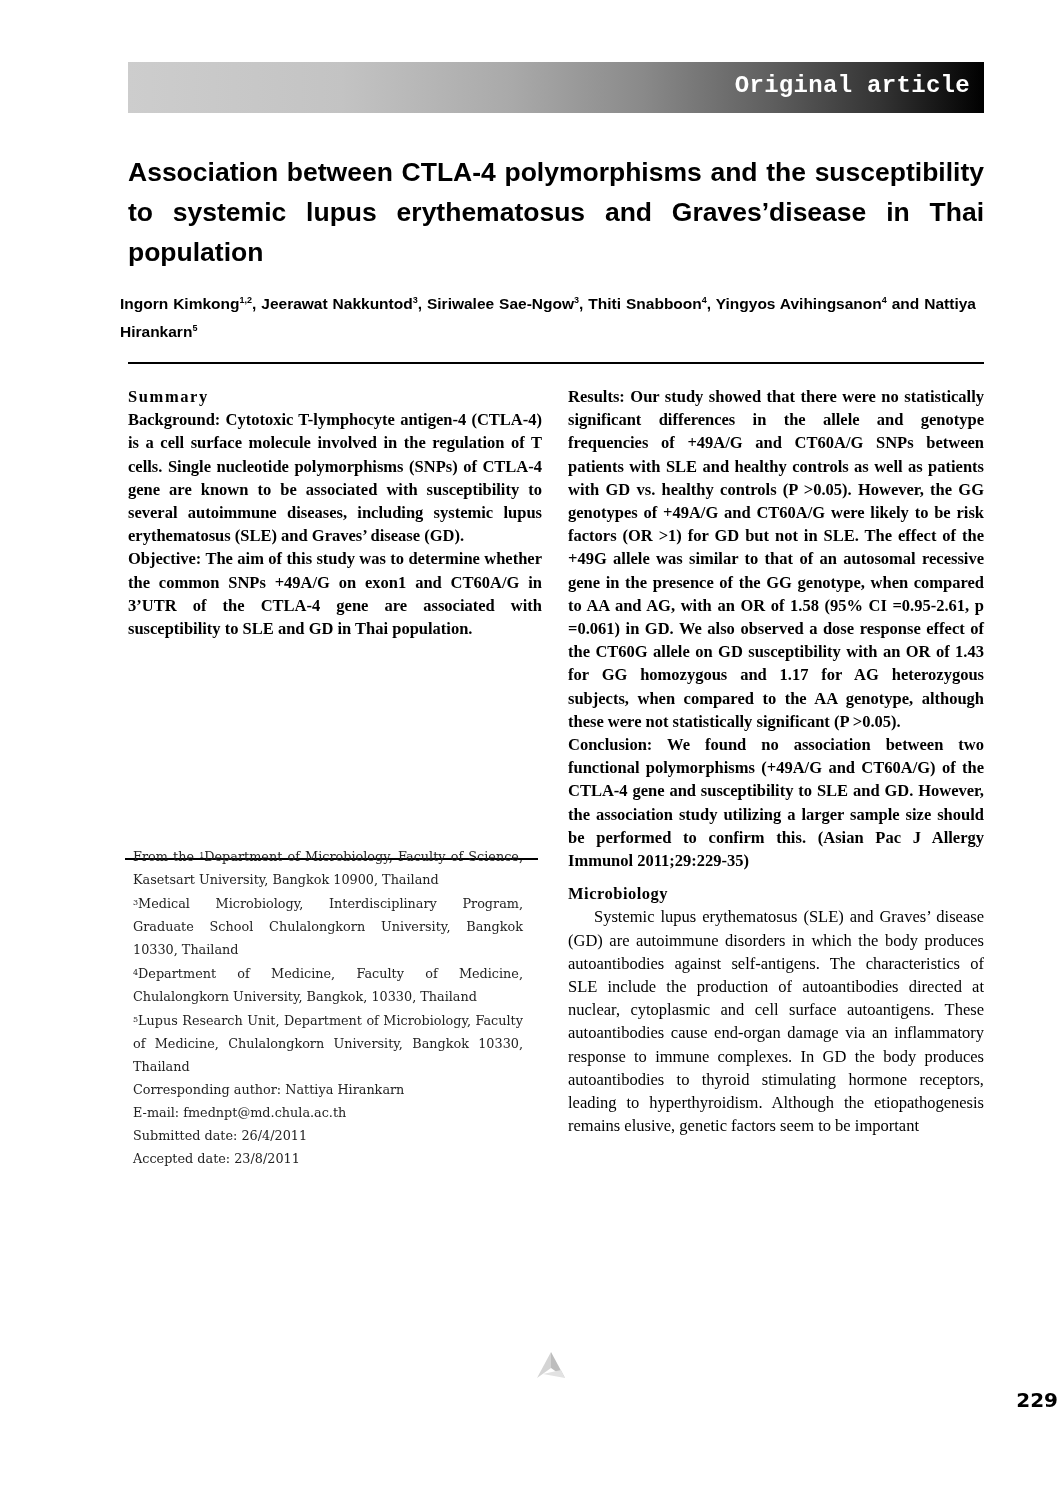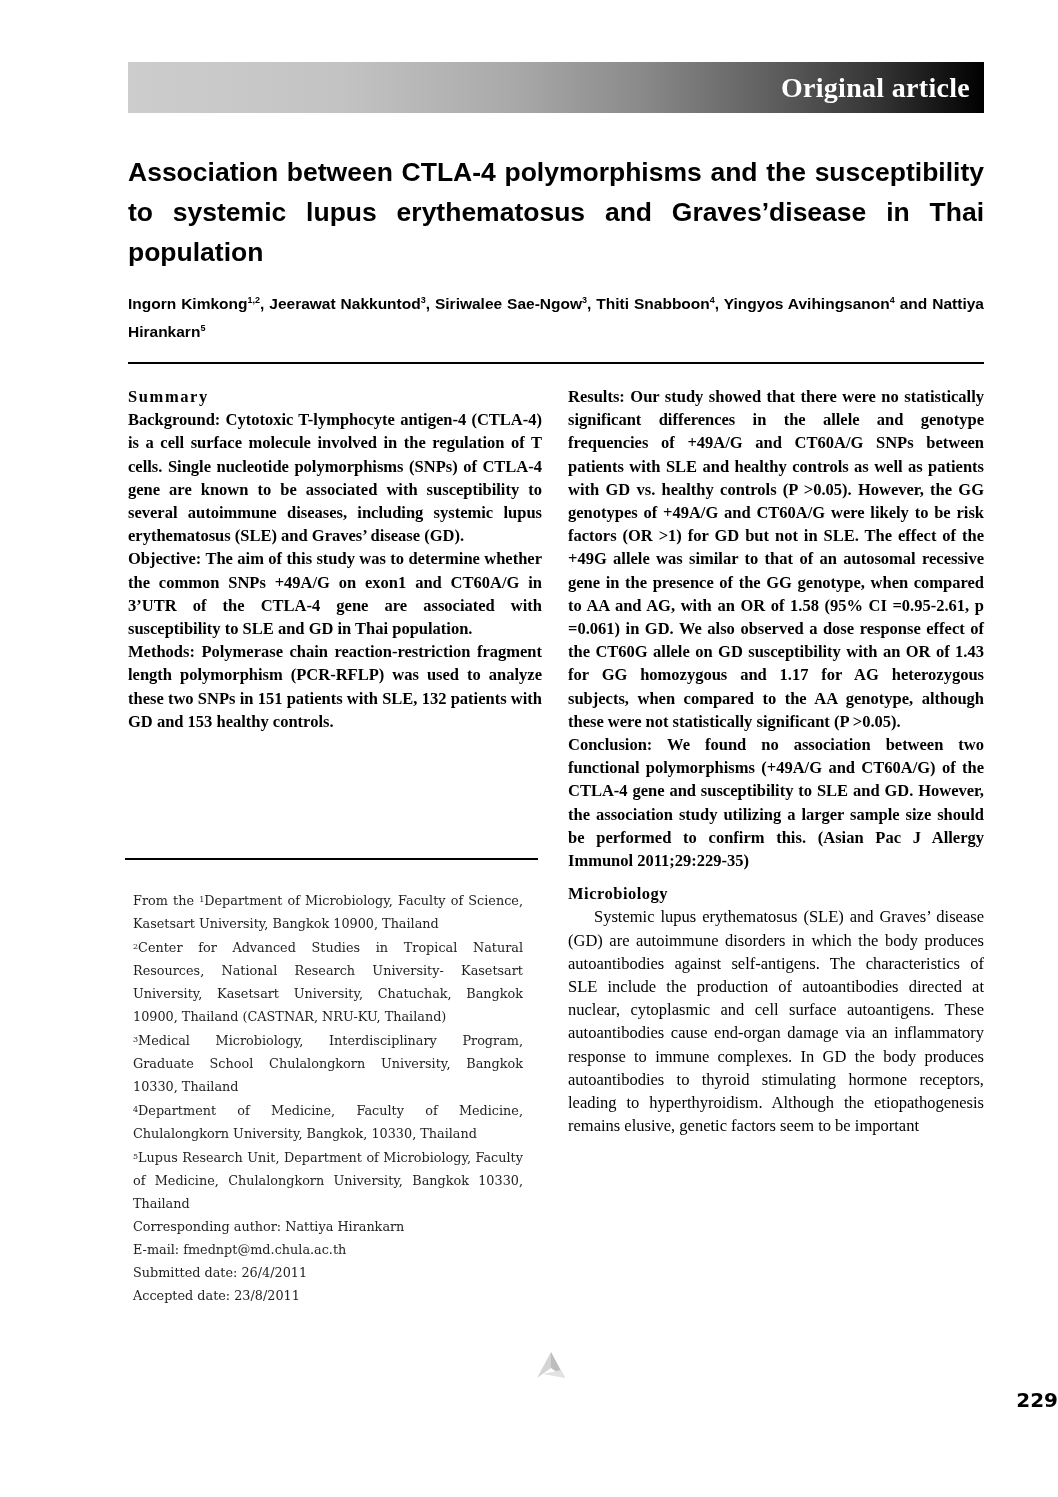--- a/index.html
+++ b/index.html
@@ -3,42 +3,42 @@
 <meta charset="utf-8">
 <style>
   html, body { margin:0; padding:0; background:#ffffff; }
   body { width:1058px; height:1497px; position:relative; overflow:hidden; color:#000; }
   .banner {
     position:absolute; left:128px; top:62px; width:856px; height:51px;
     background: linear-gradient(to right, #cdcdcd 0%, #c3c3c3 25%, #a9a9a9 45%, #8a8a8a 60%, #5f5f5f 75%, #333 88%, #000 100%);
   }
   .banner-label {
     position:absolute; right:14px; top:10px;
-    font-family:Liberation Serif, serif; font-weight:bold; font-size:28px; color:#fff; letter-spacing:0.3px;text-align:right;
+    font-family:Liberation Mono, monospace; font-weight:bold; font-size:24px; color:#fff; letter-spacing:0.3px;text-align:right;
   }
   .title {
     position:absolute; left:128px; top:152px; width:856px;
     font-family:"Liberation Sans", sans-serif; font-weight:bold; font-size:26.5px; line-height:40px;
     text-align:justify; text-align-last:left; margin:0;
   }
   .authors {
-    position:absolute; left:128px; top:288px; width:856px;
+    position:absolute; left:120px; top:288px; width:856px;
     font-family:"Liberation Sans", sans-serif; font-weight:bold; font-size:15.5px; line-height:24px;
     text-align:justify; text-align-last:left; margin:0;
   }
   .authors sup { font-size:9px; }
   .rule-top { position:absolute; left:128px; top:362px; width:856px; height:2px; background:#000; }
   .col { position:absolute; font-family:"Liberation Serif", serif; font-size:16.5px; line-height:23.2px; text-align:justify; }
   .col-left { left:128px; top:385px; width:414px; font-weight:bold; }
   .col-right { left:568px; top:385px; width:416px; }
   .summary-heading { font-weight:bold; font-size:16.5px; letter-spacing:1.6px; }
   .para { margin:0; }
   .bold { font-weight:bold; }
   .rule-mid { position:absolute; left:125px; top:858px; width:413px; height:2px; background:#000; }
-  .affil { position:absolute; left:133px; top:888px; width:390px; font-family:"DejaVu Serif", serif; font-size:12.8px; line-height:23px; color:#222; text-align:justify; }
+  .affil { position:absolute; left:133px; top:844px; width:390px; font-family:"DejaVu Serif", serif; font-size:12.8px; line-height:23px; color:#222; text-align:justify; }
   .affil p { margin:0; }
   .affil sup { font-size:8px; vertical-align:3px; }
   .kw { margin-top:10px; font-weight:normal; font-family:"DejaVu Serif", serif; font-size:14.8px; line-height:23px; }
   .kw .kw-label { font-weight:bold; }
   .intro-heading { font-weight:bold; margin-top:10px; font-size:16.5px; letter-spacing:0.5px; }
   .intro { margin:0; text-indent:26px; font-weight:normal; }
   .footer-logo { position:absolute; left:531px; top:1350px; width:40px; height:30px; }
   .page-number { position:absolute; left:0; width:1058px; top:1388px; text-align:right; font-family:"DejaVu Sans", sans-serif; font-size:20px; font-weight:bold; }
 </style>
 </head>
@@ -58,28 +58,26 @@
   <span><span>Yingyos Avihingsanon</span><sup>4</sup><span> and </span></span>
   <span><span>Nattiya Hirankarn</span><sup>5</sup></span>
 </p>
 
 <div class="rule-top"></div>
 
 <div class="col col-left">
   <div class="summary-heading">Summary</div>
   <p class="para"><span>Background:</span> <span>Cytotoxic T-lymphocyte antigen-4 (CTLA-4) is a cell surface molecule involved in the regulation of T cells. Single nucleotide polymorphisms (SNPs) of CTLA-4 gene are known to be associated with susceptibility to several autoimmune diseases, including systemic lupus erythematosus (SLE) and Graves’ disease (GD).</span></p>
   <p class="para"><span>Objective:</span> <span>The aim of this study was to determine whether the common SNPs +49A/G on exon1 and CT60A/G in 3’UTR of the CTLA-4 gene are associated with susceptibility to SLE and GD in Thai population.</span></p>
-  <p class="para"><span>Methods:</span> <span>Polymerase chain reaction-restriction fragment length polymorphism (PCR-RFLP) was used to analyze these two SNPs in 151 patients with SLE, 132 patients with GD and 153 healthy controls.</span></p>
 </div>
 
 <div class="rule-mid"></div>
 
 <div class="affil">
   <p><span>From the </span><sup>1</sup><span>Department of Microbiology, Faculty of Science, Kasetsart University, Bangkok 10900, Thailand</span></p>
-  <p><sup>2</sup><span>Center for Advanced Studies in Tropical Natural Resources, National Research University- Kasetsart University, Kasetsart University, Chatuchak, Bangkok 10900, Thailand (CASTNAR, NRU-KU, Thailand)</span></p>
   <p><sup>3</sup><span>Medical Microbiology, Interdisciplinary Program, Graduate School Chulalongkorn University, Bangkok 10330, Thailand</span></p>
   <p><sup>4</sup><span>Department of Medicine, Faculty of Medicine, Chulalongkorn University, Bangkok, 10330, Thailand</span></p>
   <p><sup>5</sup><span>Lupus Research Unit, Department of Microbiology, Faculty of Medicine, Chulalongkorn University, Bangkok 10330, Thailand</span></p>
   <p>Corresponding author: Nattiya Hirankarn</p>
   <p>E-mail: fmednpt@md.chula.ac.th</p>
   <p>Submitted date: 26/4/2011</p>
   <p>Accepted date: 23/8/2011</p>
 </div>
 
 <div class="col col-right">

